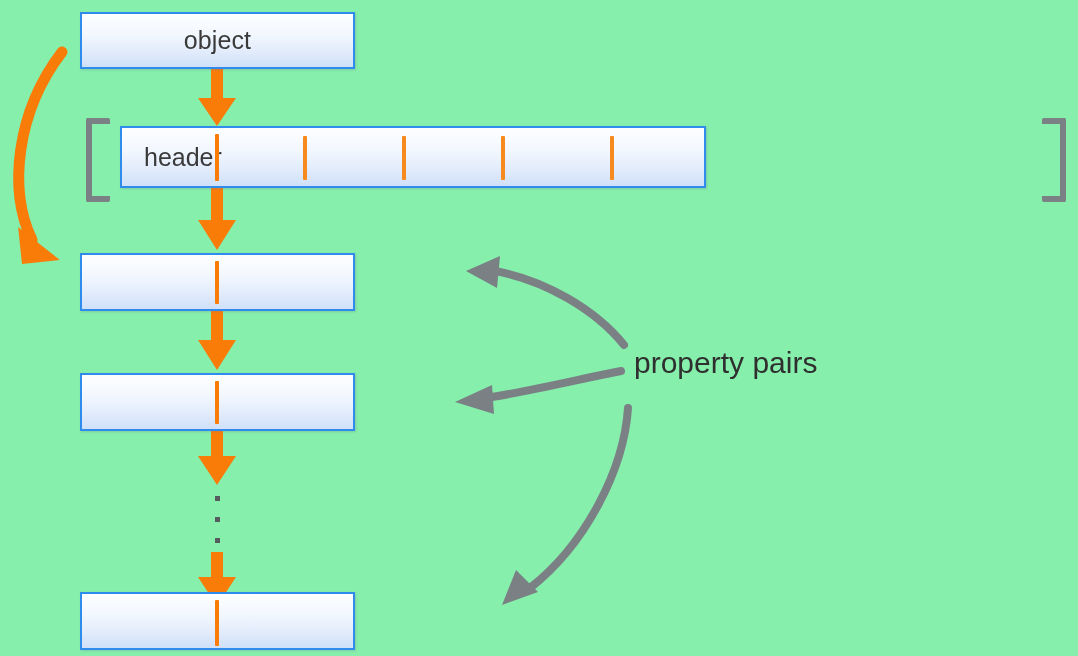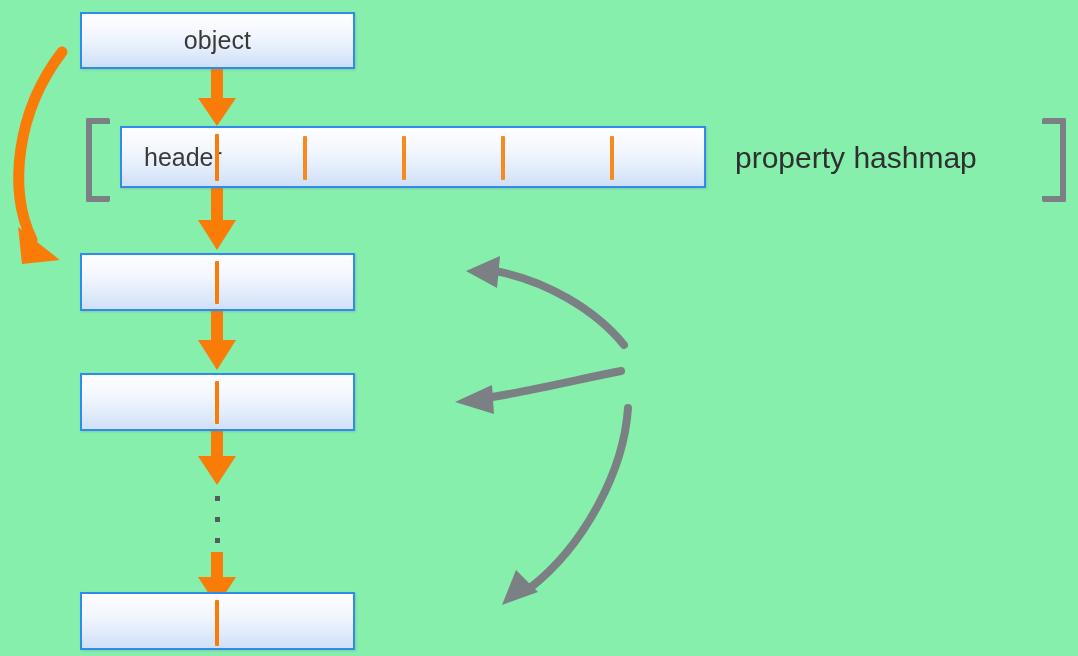--- a/index.html
+++ b/index.html
@@ -202,15 +202,15 @@
   <span class="pair-stem" style="top:134px; height:47px;"></span>
   <span class="pair-stem" style="top:20px; height:0px;"></span>
 
   <span class="ellipsis-dot" style="top:496px;"></span>
   <span class="ellipsis-dot" style="top:517px;"></span>
   <span class="ellipsis-dot" style="top:538px;"></span>
 
   <span id="bracket-left" class="bracket"></span>
   <span id="bracket-right" class="bracket"></span>
 
-  <span id="caption-hashmap" class="caption">property hashmap</span>
+  <span id="caption-pairs" class="caption">property pairs</span>
 
 </div>
 
 </body></html>

